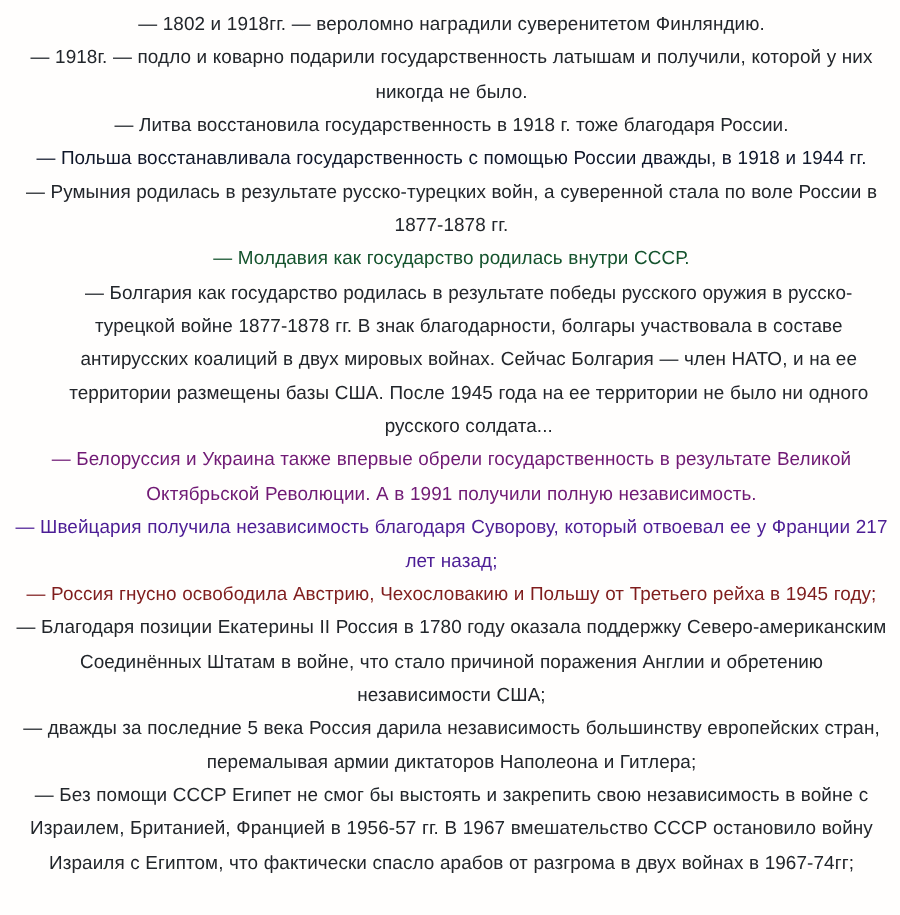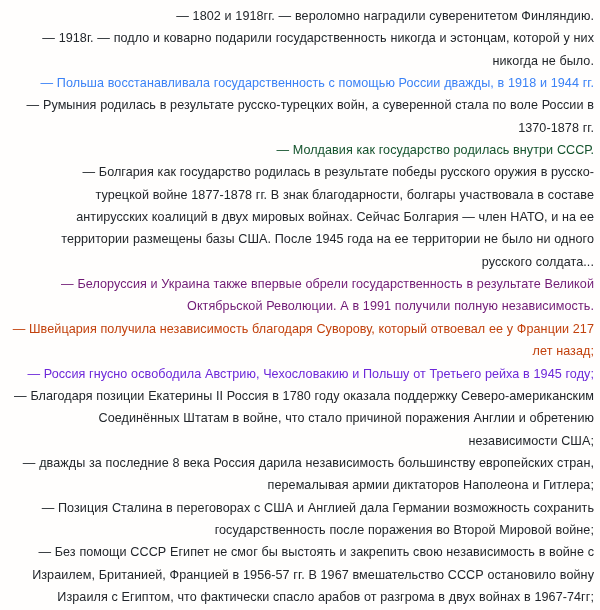--- a/index.html
+++ b/index.html
@@ -20,37 +20,37 @@
     box-sizing: border-box;
     padding: 5px 6px 0 8px;
     background: #fffefd;
   }
   .para {
     margin: 0;
     padding: 0;
     color: #22262b;
     font-size: 12.6px;
     line-height: 22.35px;
-    text-align: right;
+    text-align: center;
     letter-spacing: 0.005em;
     word-spacing: 0.01em;
     -webkit-font-smoothing: antialiased;
   }
 </style>
 </head>
 <body style="background: rgb(255, 254, 253);">
 
 <div id="doc" style="background: rgb(255, 254, 253);">
   <p class="para" style="color: rgb(34, 38, 43);">— 1802 и 1918гг. — вероломно наградили суверенитетом Финляндию.</p>
-  <p class="para" style="color: rgb(34, 38, 43);">— 1918г. — подло и коварно подарили государственность никогда и эстонцам, которой у них никогда не было.</p>
-  <p class="para" style="color: #3b82f6;">— Польша восстанавливала государственность с помощью России дважды, в 1918 и 1944 гг.</p>
-  <p class="para" style="color: rgb(34, 38, 43);">— Румыния родилась в результате русско-турецких войн, а суверенной стала по воле России в 1370-1878 гг.</p>
+  <p class="para" style="color: rgb(34, 38, 43);">— 1918г. — подло и коварно подарили государственность латышам и получили, которой у них никогда не было.</p>
+  <p class="para" style="color: rgb(34, 38, 43);">— Литва восстановила государственность в 1918 г. тоже благодаря России.</p>
+  <p class="para" style="color: #0f172a;">— Польша восстанавливала государственность с помощью России дважды, в 1918 и 1944 гг.</p>
+  <p class="para" style="color: rgb(34, 38, 43);">— Румыния родилась в результате русско-турецких войн, а суверенной стала по воле России в 1877-1878 гг.</p>
   <p class="para" style="color: #14532d;">— Молдавия как государство родилась внутри СССР.</p>
   <p class="para" style="color: rgb(34, 38, 43); margin-left: 23px;">— Болгария как государство родилась в результате победы русского оружия в русско-турецкой войне 1877-1878 гг. В знак благодарности, болгары участвовала в составе антирусских коалиций в двух мировых войнах. Сейчас Болгария — член НАТО, и на ее территории размещены базы США. После 1945 года на ее территории не было ни одного русского солдата...</p>
   <p class="para" style="color: #701a75;">— Белоруссия и Украина также впервые обрели государственность в результате Великой Октябрьской Революции. А в 1991 получили полную независимость.</p>
-  <p class="para" style="color: #c2410c;">— Швейцария получила независимость благодаря Суворову, который отвоевал ее у Франции 217 лет назад;</p>
-  <p class="para" style="color: #6d28d9;">— Россия гнусно освободила Австрию, Чехословакию и Польшу от Третьего рейха в 1945 году;</p>
+  <p class="para" style="color: #4c1d95;">— Швейцария получила независимость благодаря Суворову, который отвоевал ее у Франции 217 лет назад;</p>
+  <p class="para" style="color: #7f1d1d;">— Россия гнусно освободила Австрию, Чехословакию и Польшу от Третьего рейха в 1945 году;</p>
   <p class="para" style="color: rgb(34, 38, 43);">— Благодаря позиции Екатерины II Россия в 1780 году оказала поддержку Северо-американским Соединённых Штатам в войне, что стало причиной поражения Англии и обретению независимости США;</p>
-  <p class="para" style="color: rgb(34, 38, 43);">— дважды за последние 8 века Россия дарила независимость большинству европейских стран, перемалывая армии диктаторов Наполеона и Гитлера;</p>
-  <p class="para" style="color: rgb(34, 38, 43);">— Позиция Сталина в переговорах с США и Англией дала Германии возможность сохранить государственность после поражения во Второй Мировой войне;</p>
+  <p class="para" style="color: rgb(34, 38, 43);">— дважды за последние 5 века Россия дарила независимость большинству европейских стран, перемалывая армии диктаторов Наполеона и Гитлера;</p>
   <p class="para" style="color: rgb(34, 38, 43);">— Без помощи СССР Египет не смог бы выстоять и закрепить свою независимость в войне с Израилем, Британией, Францией в 1956-57 гг. В 1967 вмешательство СССР остановило войну Израиля с Египтом, что фактически спасло арабов от разгрома в двух войнах в 1967-74гг;</p>
 
 </div>
 
 </body></html>

